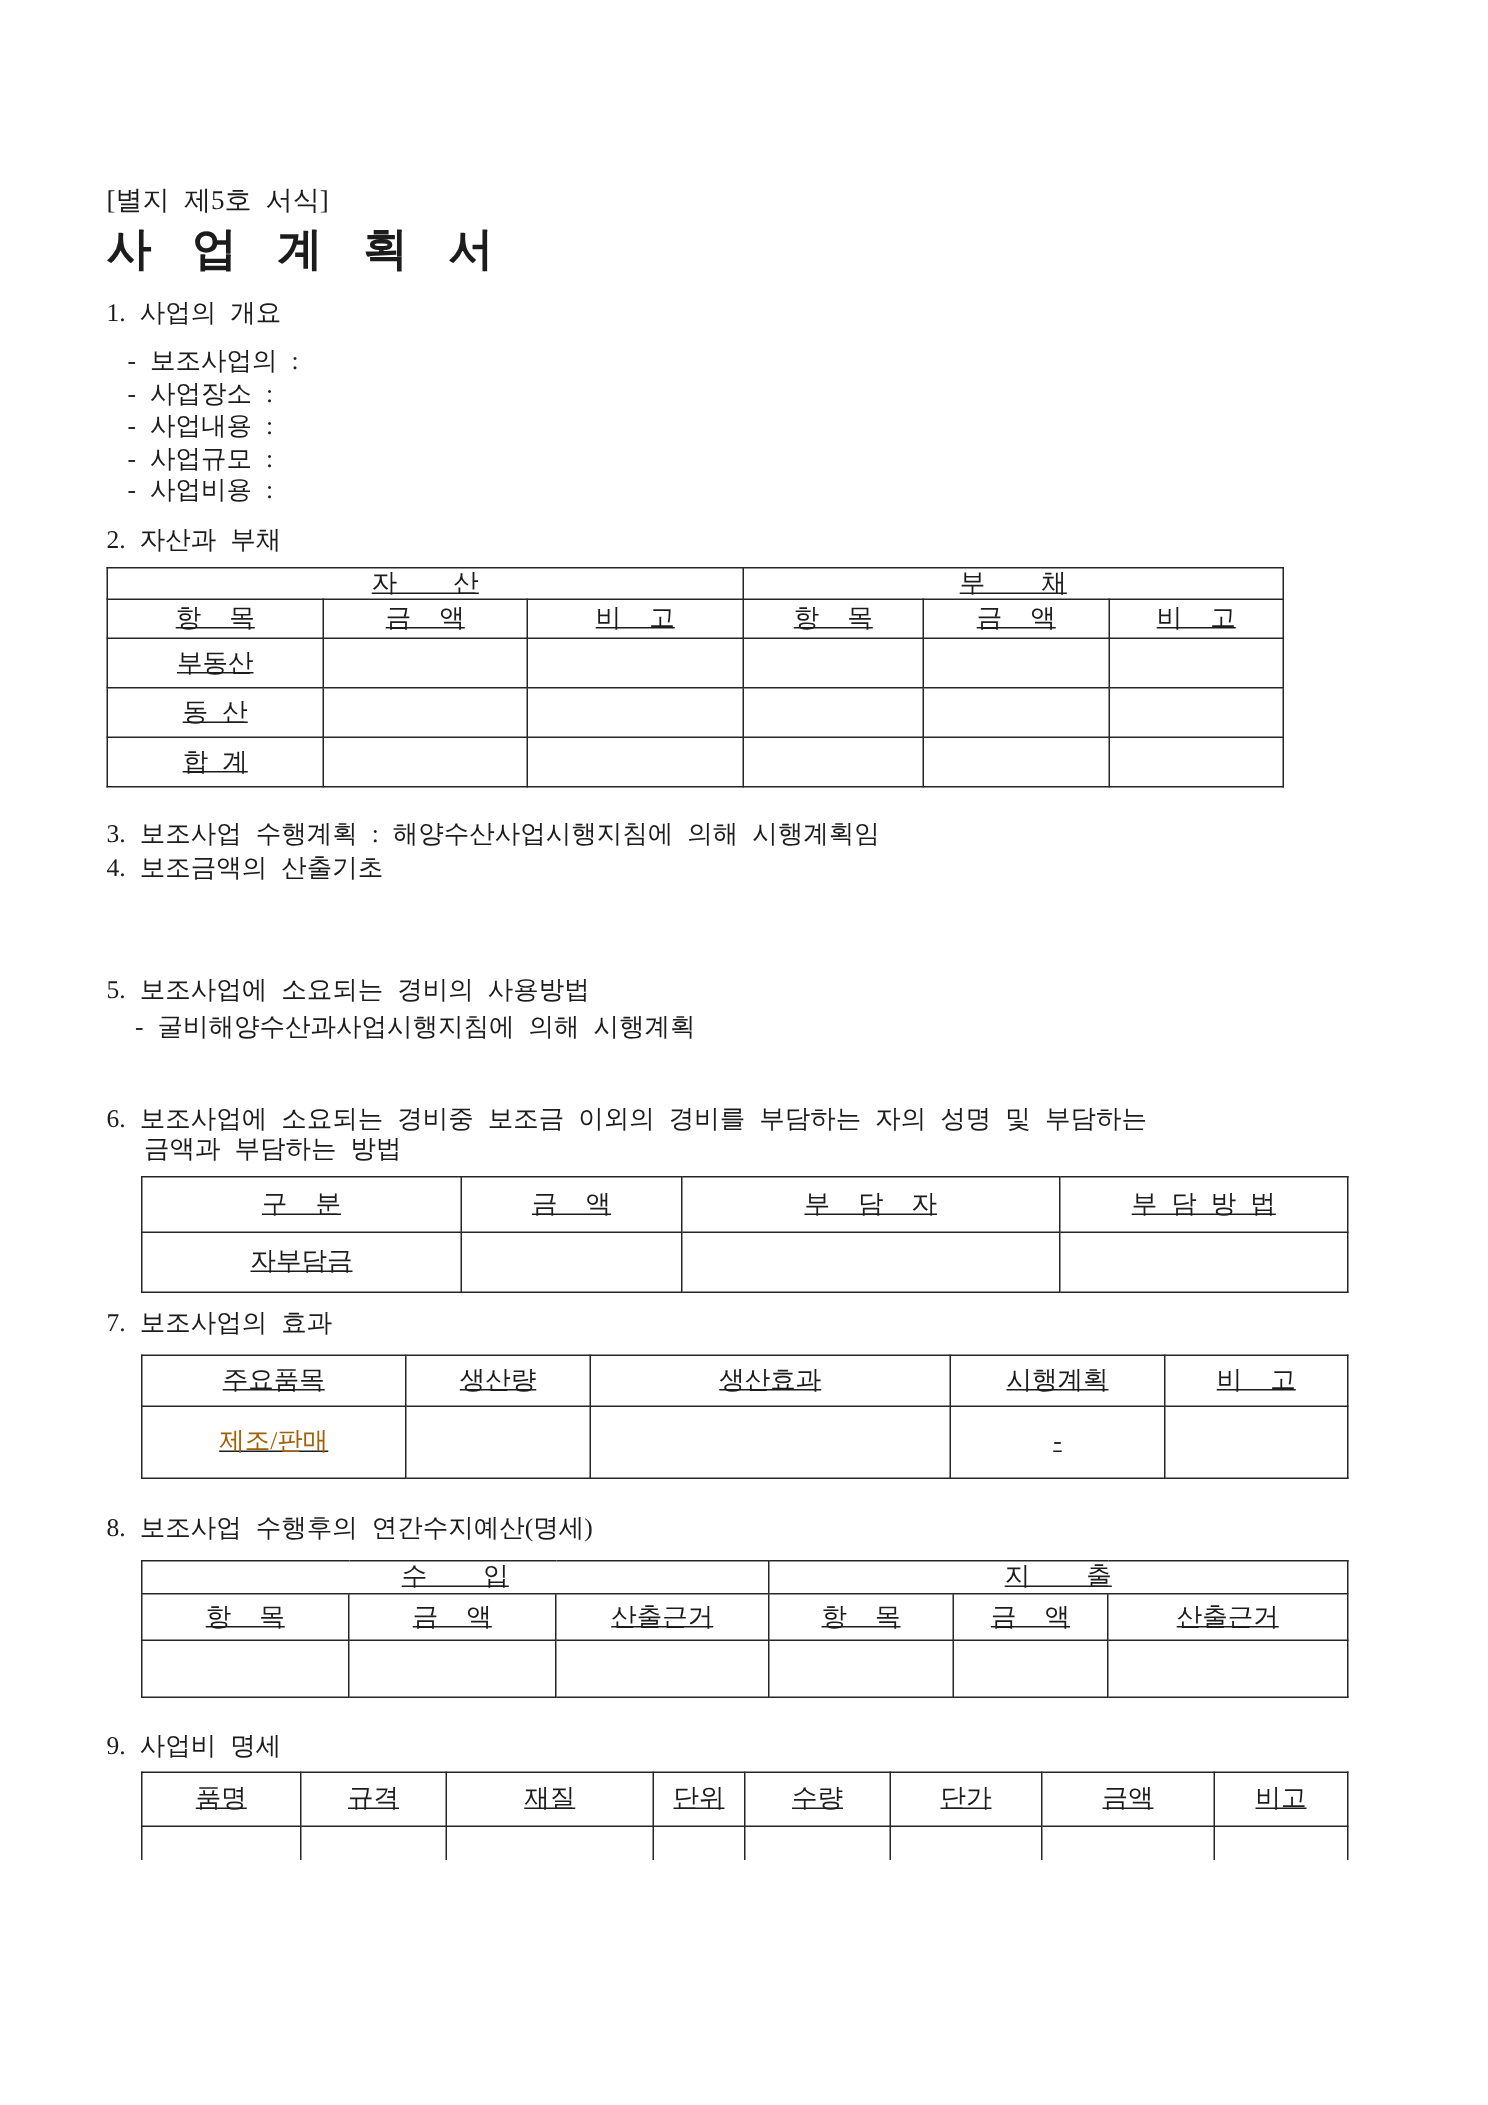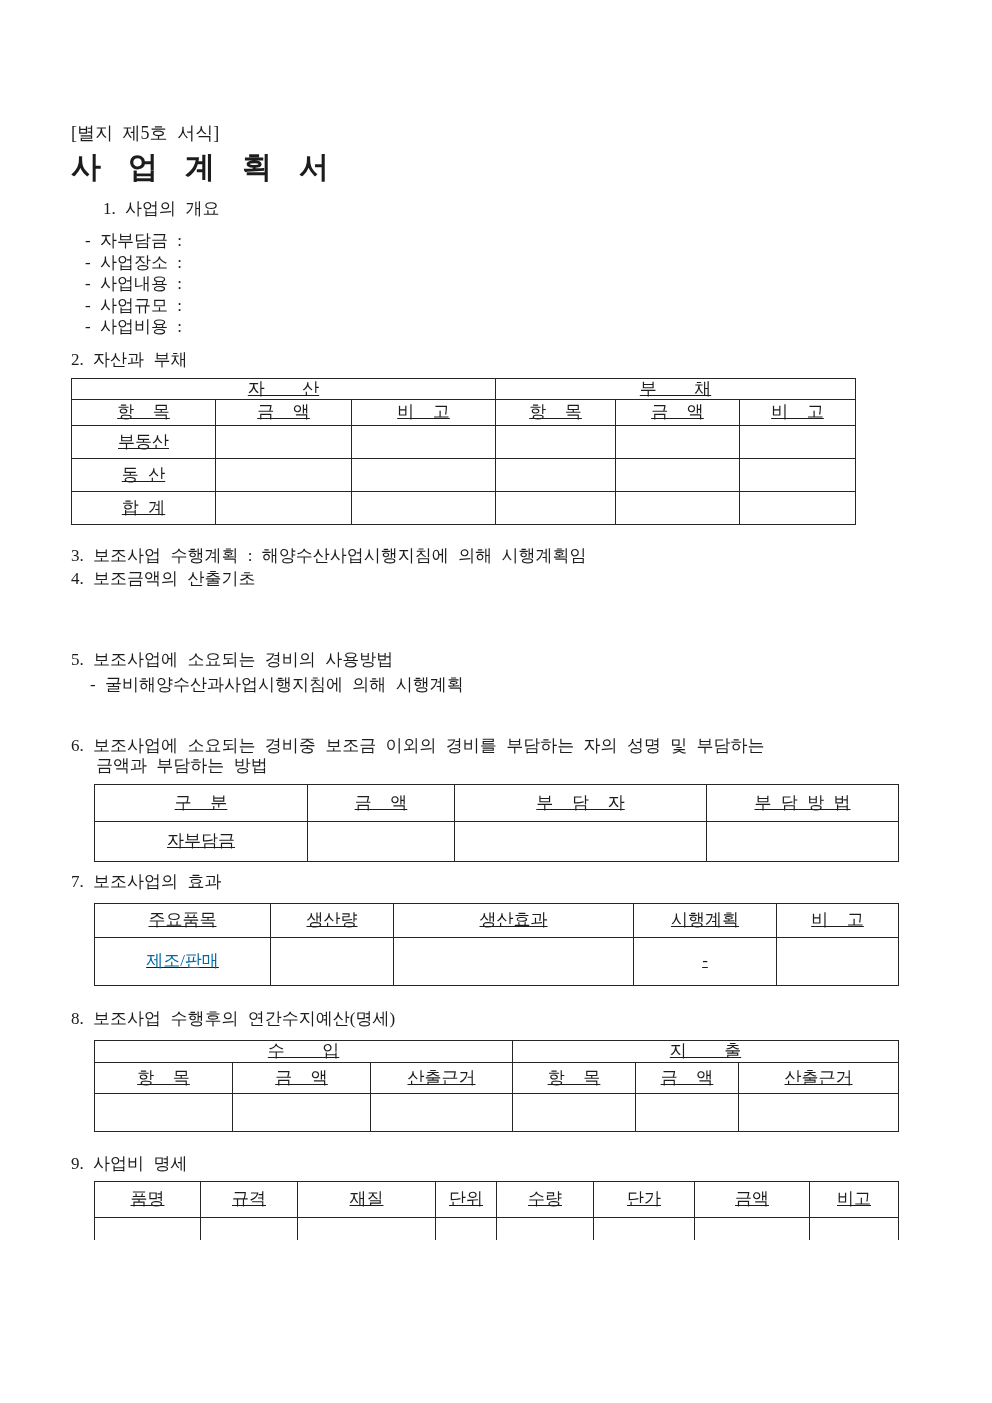--- a/index.html
+++ b/index.html
@@ -19,21 +19,21 @@
   }
   .t{white-space:pre-wrap;}
   .form-label{font-size:18px;line-height:26px;}
   .title{
     margin:2px 0 0 0;
     font-size:30px;line-height:38px;
     font-weight:bold;text-align:left;
     letter-spacing:4px;word-spacing:normal;
   }
   .h{line-height:18px;}
-  .h1x{margin-top:14px;margin-left:32px;}
+  .h1x{margin-top:14px;}
   .list{margin-top:12px;}
   .li{line-height:21.5px;padding-left:14px;}
   .h2x{margin-top:13px;}
   .h3x{margin-top:22px;}
   .h4x{margin-top:5px;}
   .h5x{margin-top:63px;}
   .note5{margin-top:7px;padding-left:19px;line-height:18px;}
   .h6x{margin-top:42px;line-height:20px;padding-left:25px;text-indent:-25px;}
   .h6b{line-height:20px;padding-left:25px;}
   .h7x{margin-top:11px;}
@@ -67,34 +67,34 @@
 
   table.t8{margin-top:12px;}
   table.t8 tr.rg td{height:21px;}
   table.t8 tr.rh td{height:30px;}
   table.t8 tr.rd td{height:37px;}
 
   table.t9{margin-top:8px;}
   table.t9 tr.rh td{height:35px;}
   table.t9 tr.rd td{height:45px;}
 
-  .muted{color:#0369a1;}
+  .muted{color:#a16207;}
 </style>
 </head>
 <body>
 
 <div class="page">
 
   <div class="form-label t">[별지 제5호 서식]</div>
 
   <div class="title t">사  업  계  획  서</div>
 
   <div class="h h1x t">1. 사업의 개요</div>
   <div class="list">
-    <div class="li t">- 자부담금 :</div>
+    <div class="li t">- 보조사업의 :</div>
     <div class="li t">- 사업장소 :</div>
     <div class="li t">- 사업내용 :</div>
     <div class="li t">- 사업규모 :</div>
     <div class="li t">- 사업비용 :</div>
   </div>
 
   <div class="h h2x t">2. 자산과 부채</div>
   <table class="tbl t2 t">
     <colgroup>
       <col style="width:144px"><col style="width:136px"><col style="width:144px">

